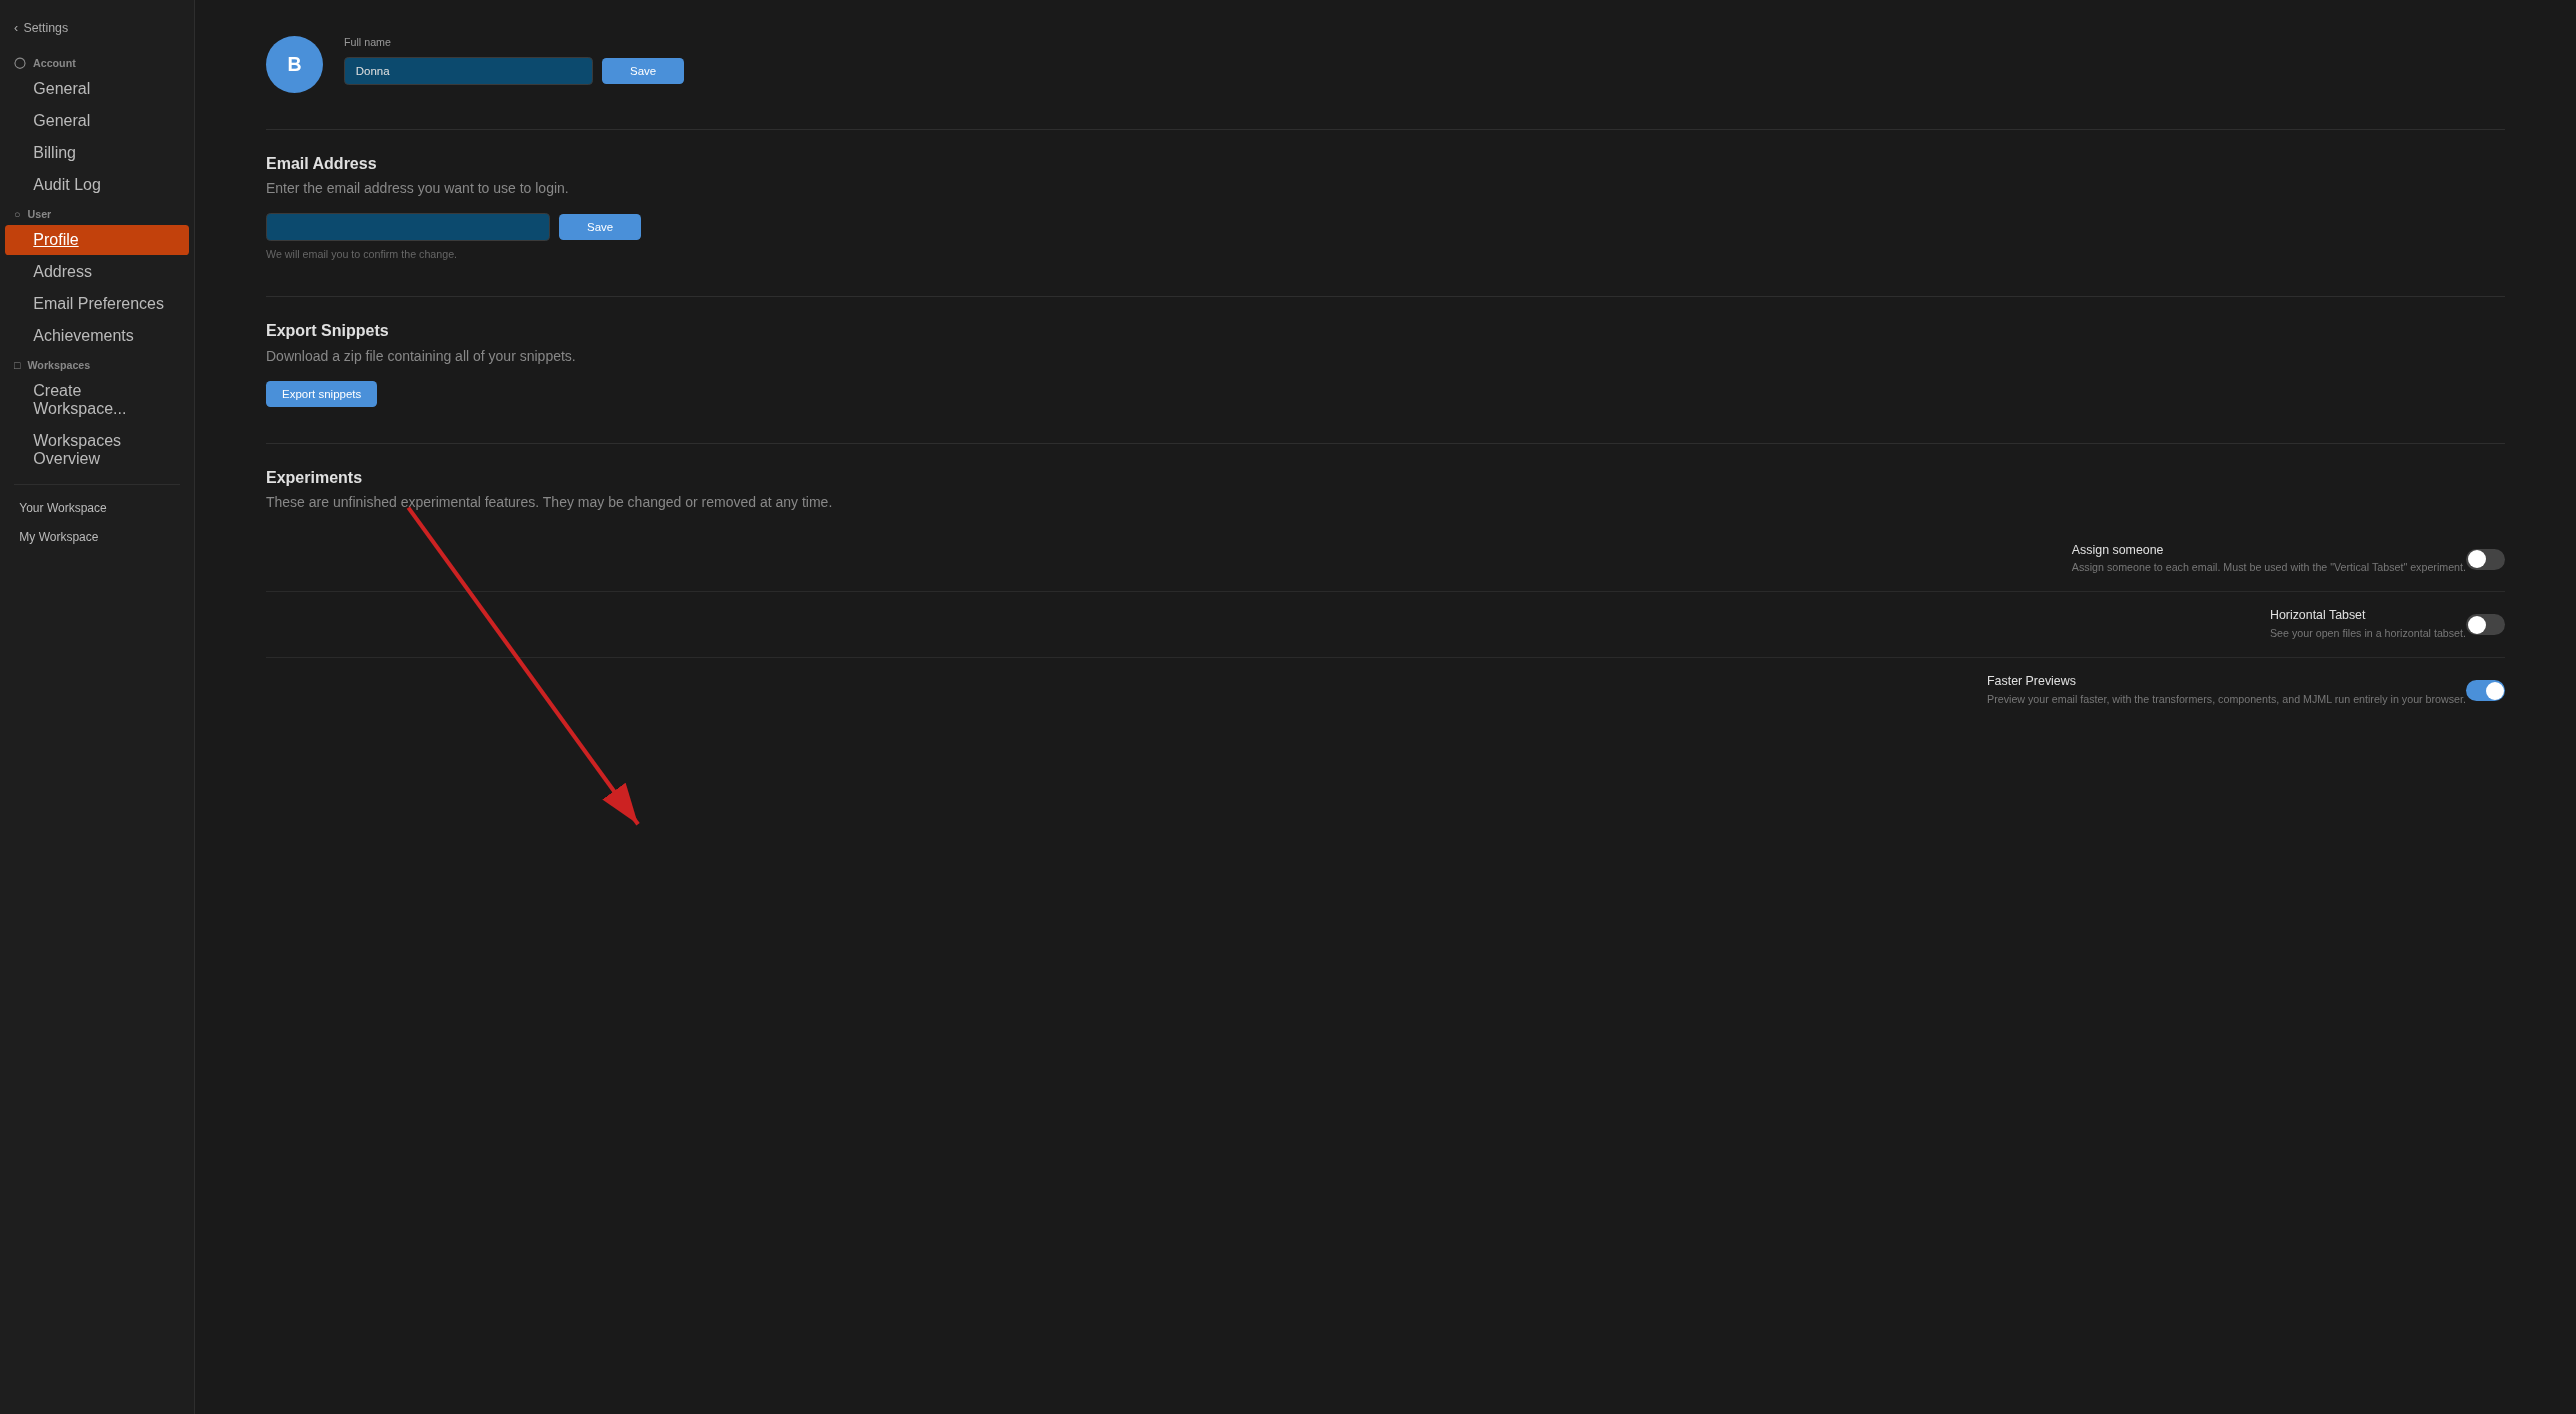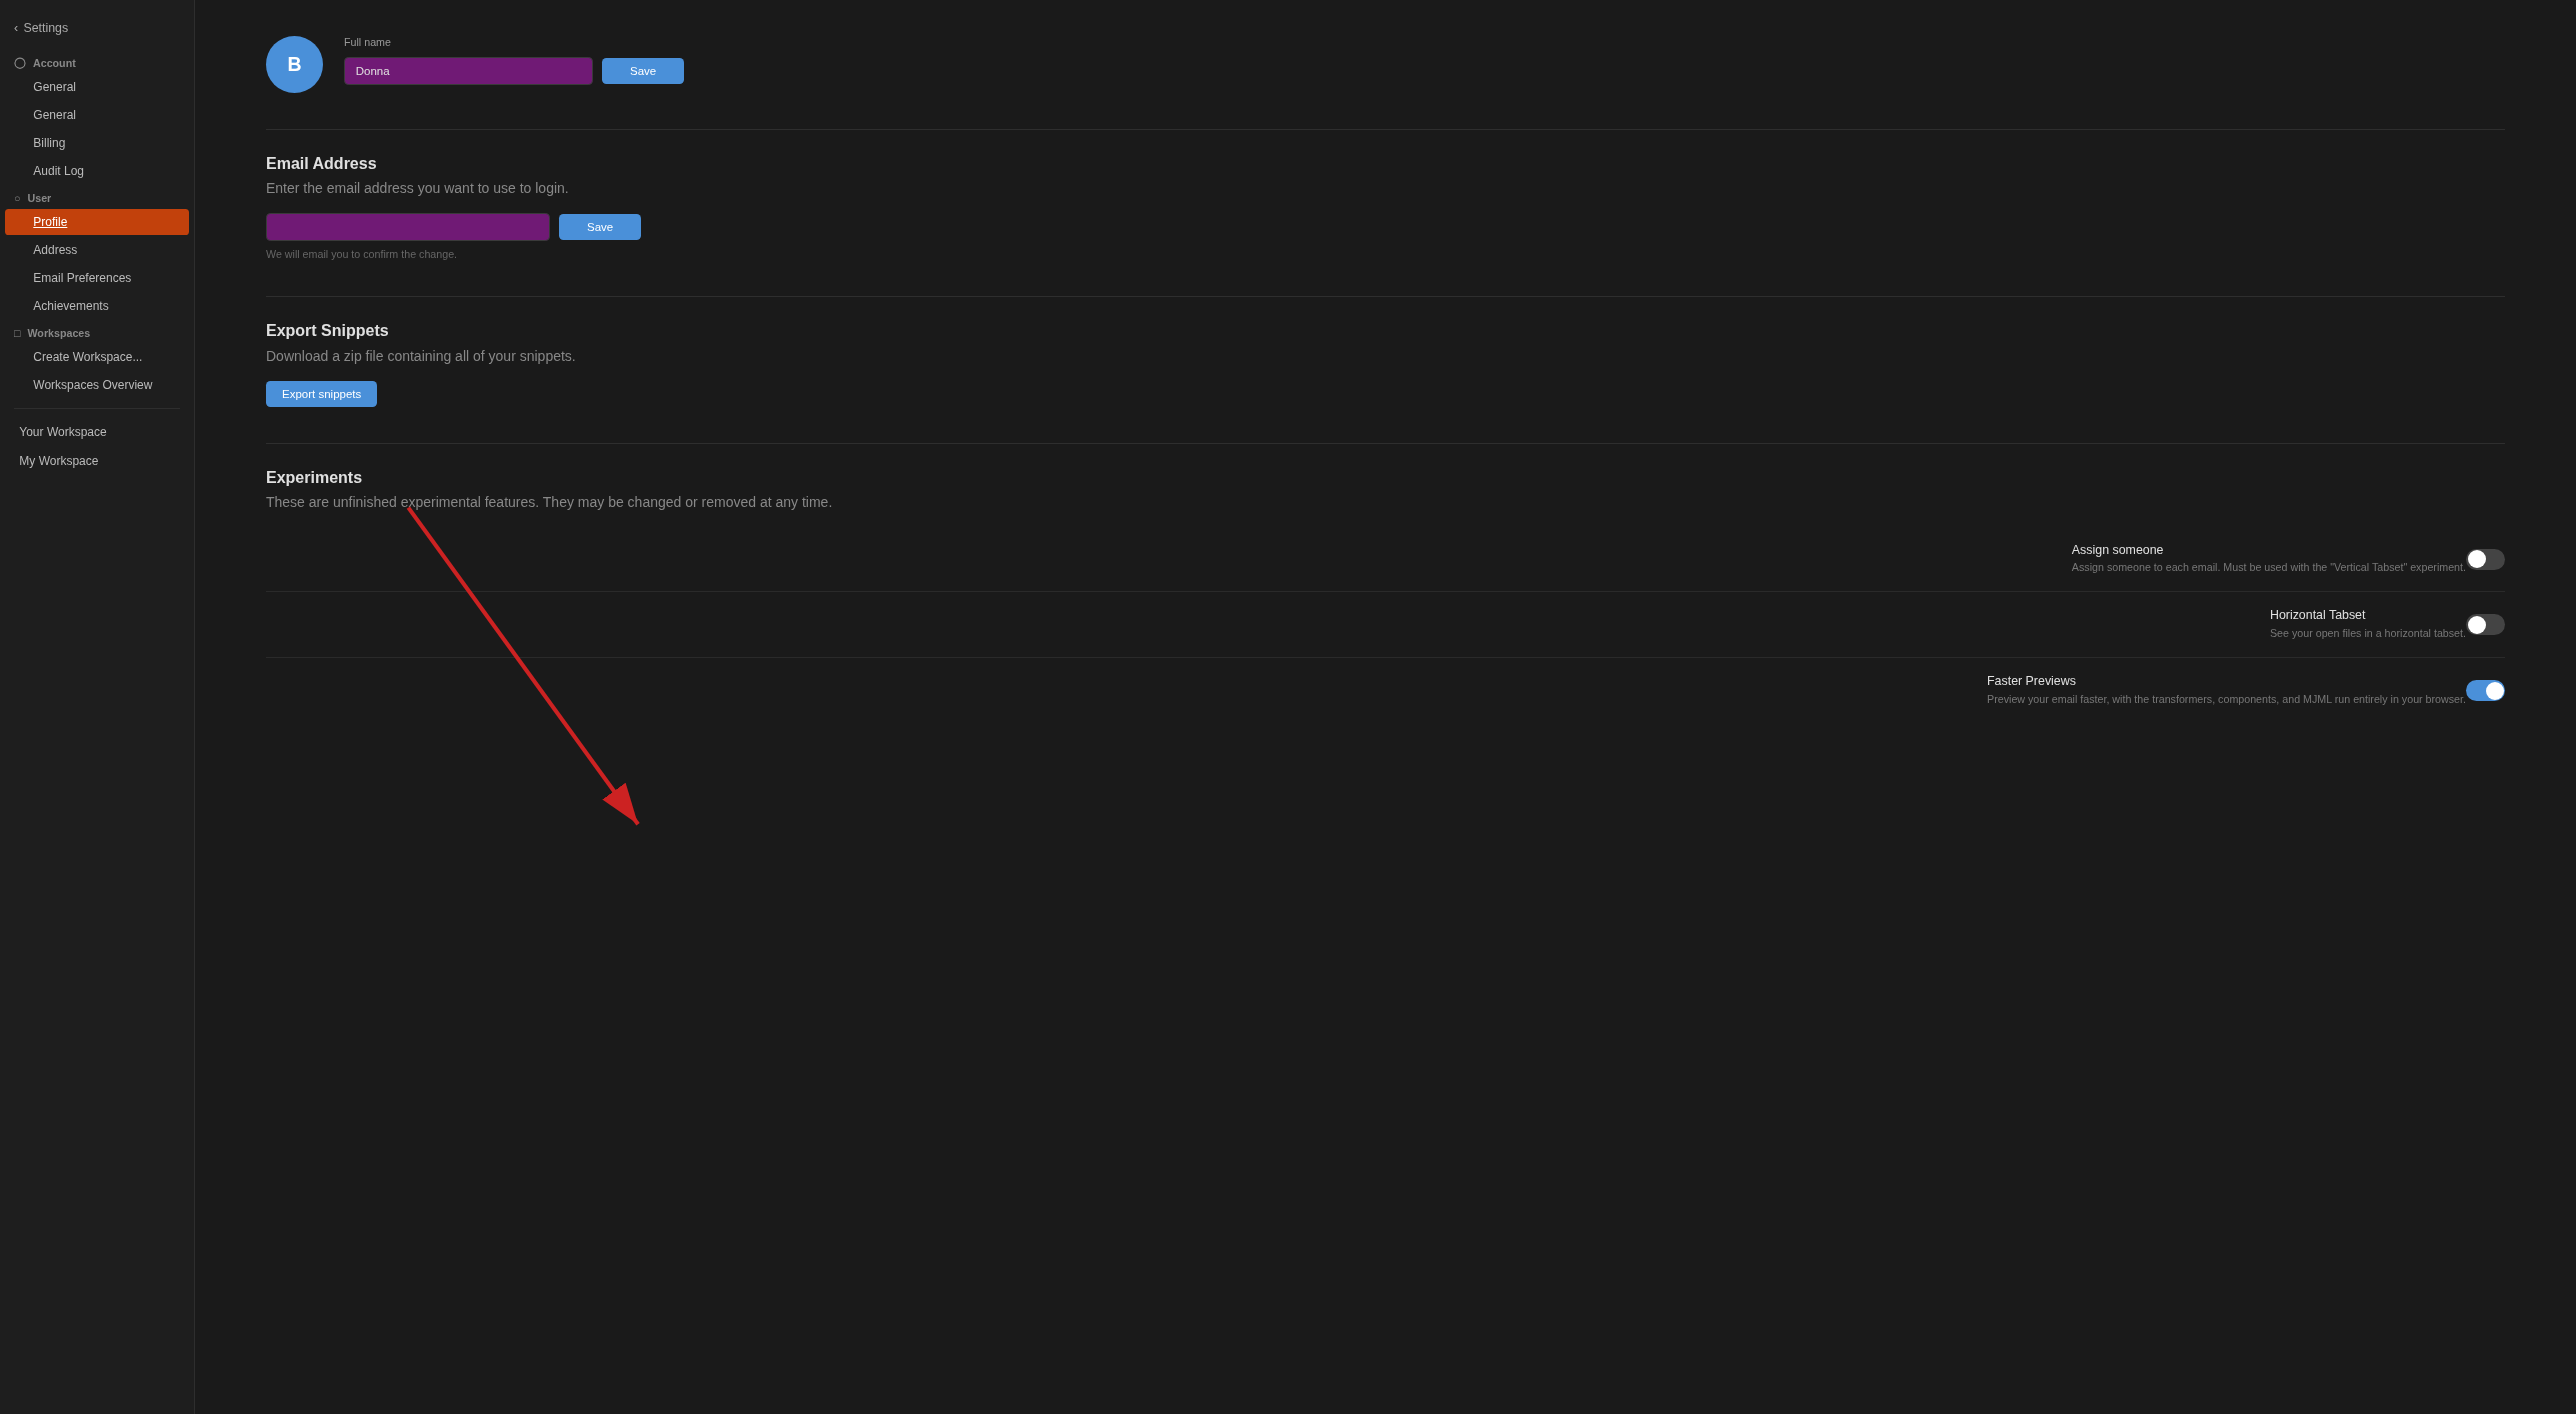--- a/index.html
+++ b/index.html
@@ -48,21 +48,21 @@
     }
 
     .sidebar-item {
       display: flex;
       align-items: flex-start;
       padding: 6.2px 14px 6.2px 28px;
       color: #bbb;
       cursor: pointer;
       border-radius: 3.6px;
       margin: 0.9px 5.3px;
-      font-size: 12px;
+      font-size: 16px;
     }
     .sidebar-item.active {
       background: #c2410c;
       color: #fff;
       text-decoration: underline;
     }
 
     .sidebar-divider {
       border: none;
       border-top: 0.9px solid #2e2e2e;
@@ -123,21 +123,21 @@
       margin-bottom: 3.6px;
     }
 
     .input-row {
       display: flex;
       gap: 9px;
       align-items: center;
     }
 
     .text-input {
-      background: #701a75;
+      background: #0c4a6e;
       border: 0.9px solid #3a3a3a;
       border-radius: 4.4px;
       color: #e0e0e0;
       padding: 7px 10.7px;
       font-size: 11.5px;
       width: 249px;
       outline: none;
     }
 
     .btn-save {

